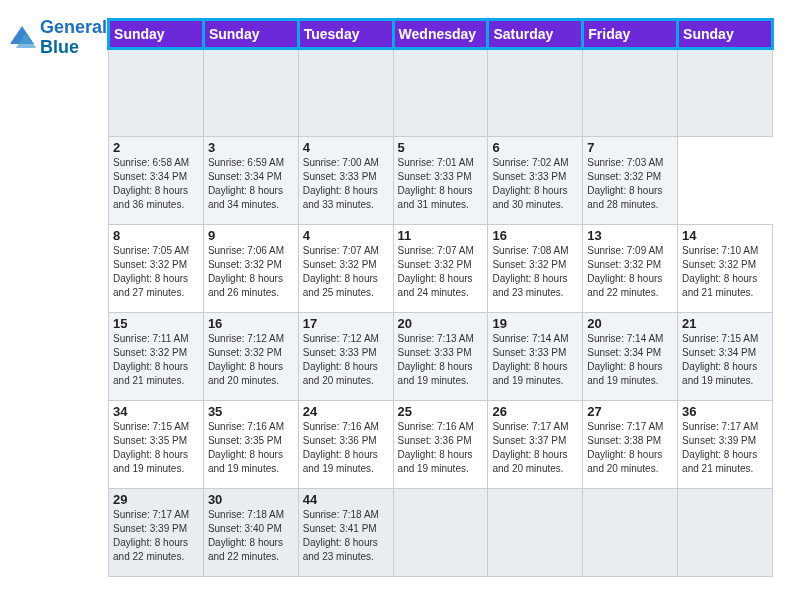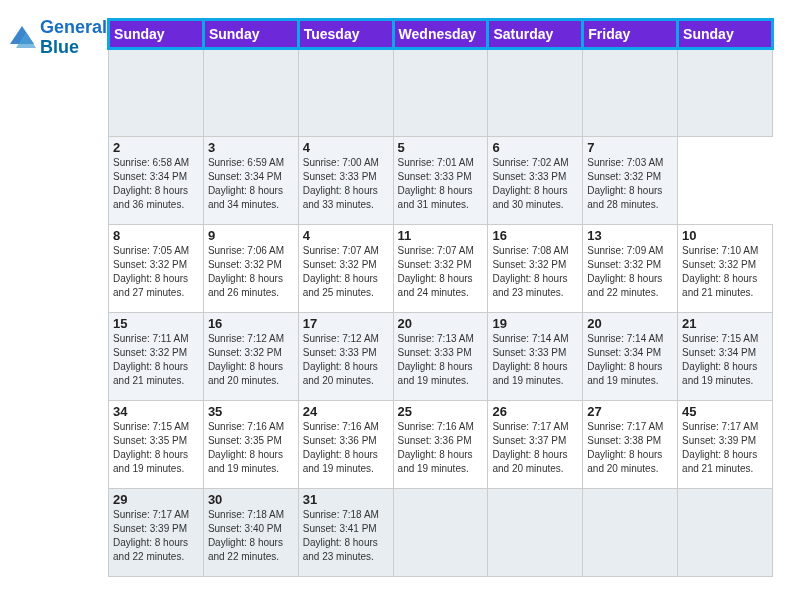--- a/index.html
+++ b/index.html
@@ -188,21 +188,21 @@
           </td>
           <td>
             <span class="day-num">16</span>
             <div class="day-info">Sunrise: 7:08 AM<br>Sunset: 3:32 PM<br>Daylight: 8 hours and 23 minutes.</div>
           </td>
           <td>
             <span class="day-num">13</span>
             <div class="day-info">Sunrise: 7:09 AM<br>Sunset: 3:32 PM<br>Daylight: 8 hours and 22 minutes.</div>
           </td>
           <td>
-            <span class="day-num">10</span>
+            <span class="day-num">14</span>
             <div class="day-info">Sunrise: 7:10 AM<br>Sunset: 3:32 PM<br>Daylight: 8 hours and 21 minutes.</div>
           </td>
         </tr>
         <tr>
           <td>
             <span class="day-num">15</span>
             <div class="day-info">Sunrise: 7:11 AM<br>Sunset: 3:32 PM<br>Daylight: 8 hours and 21 minutes.</div>
           </td>
           <td>
             <span class="day-num">16</span>
@@ -248,35 +248,35 @@
           </td>
           <td>
             <span class="day-num">26</span>
             <div class="day-info">Sunrise: 7:17 AM<br>Sunset: 3:37 PM<br>Daylight: 8 hours and 20 minutes.</div>
           </td>
           <td>
             <span class="day-num">27</span>
             <div class="day-info">Sunrise: 7:17 AM<br>Sunset: 3:38 PM<br>Daylight: 8 hours and 20 minutes.</div>
           </td>
           <td>
-            <span class="day-num">45</span>
+            <span class="day-num">36</span>
             <div class="day-info">Sunrise: 7:17 AM<br>Sunset: 3:39 PM<br>Daylight: 8 hours and 21 minutes.</div>
           </td>
         </tr>
         <tr>
           <td>
             <span class="day-num">29</span>
             <div class="day-info">Sunrise: 7:17 AM<br>Sunset: 3:39 PM<br>Daylight: 8 hours and 22 minutes.</div>
           </td>
           <td>
             <span class="day-num">30</span>
             <div class="day-info">Sunrise: 7:18 AM<br>Sunset: 3:40 PM<br>Daylight: 8 hours and 22 minutes.</div>
           </td>
           <td>
-            <span class="day-num">31</span>
+            <span class="day-num">44</span>
             <div class="day-info">Sunrise: 7:18 AM<br>Sunset: 3:41 PM<br>Daylight: 8 hours and 23 minutes.</div>
           </td>
           <td class="empty-cell"></td>
           <td class="empty-cell"></td>
           <td class="empty-cell"></td>
           <td class="empty-cell"></td>
         </tr>
       </tbody>
   </table>
 </div>

